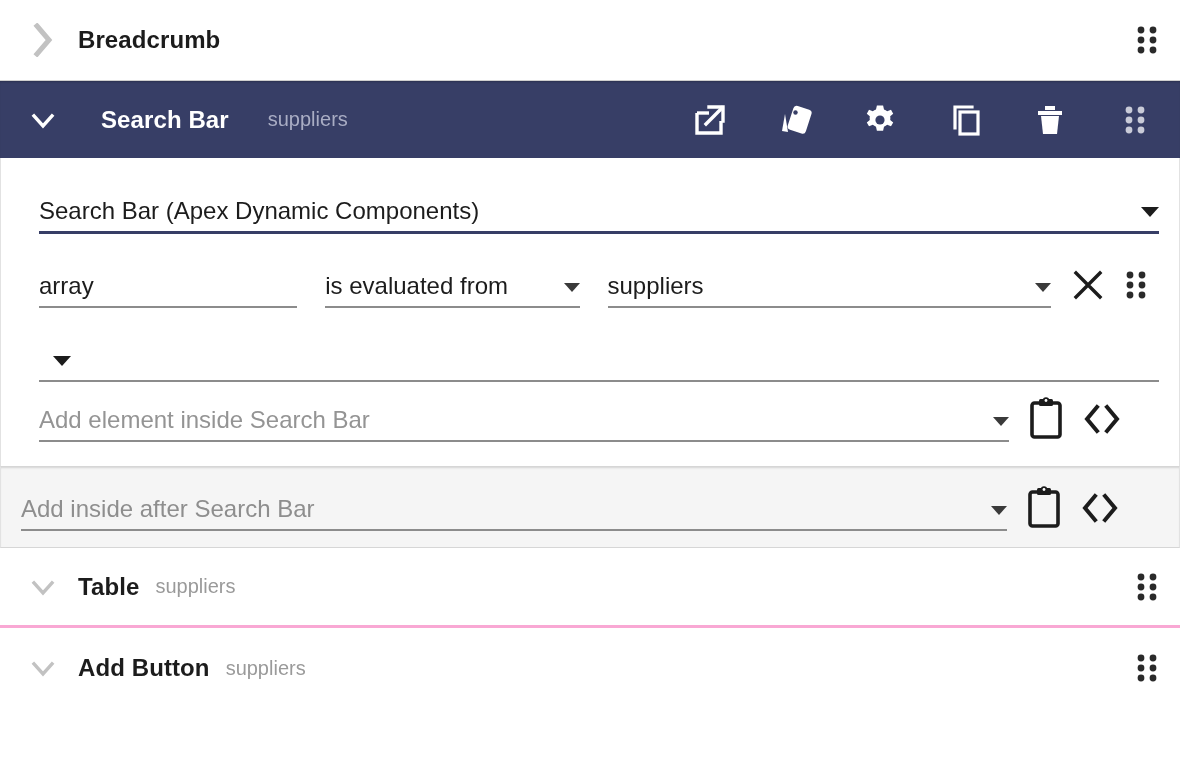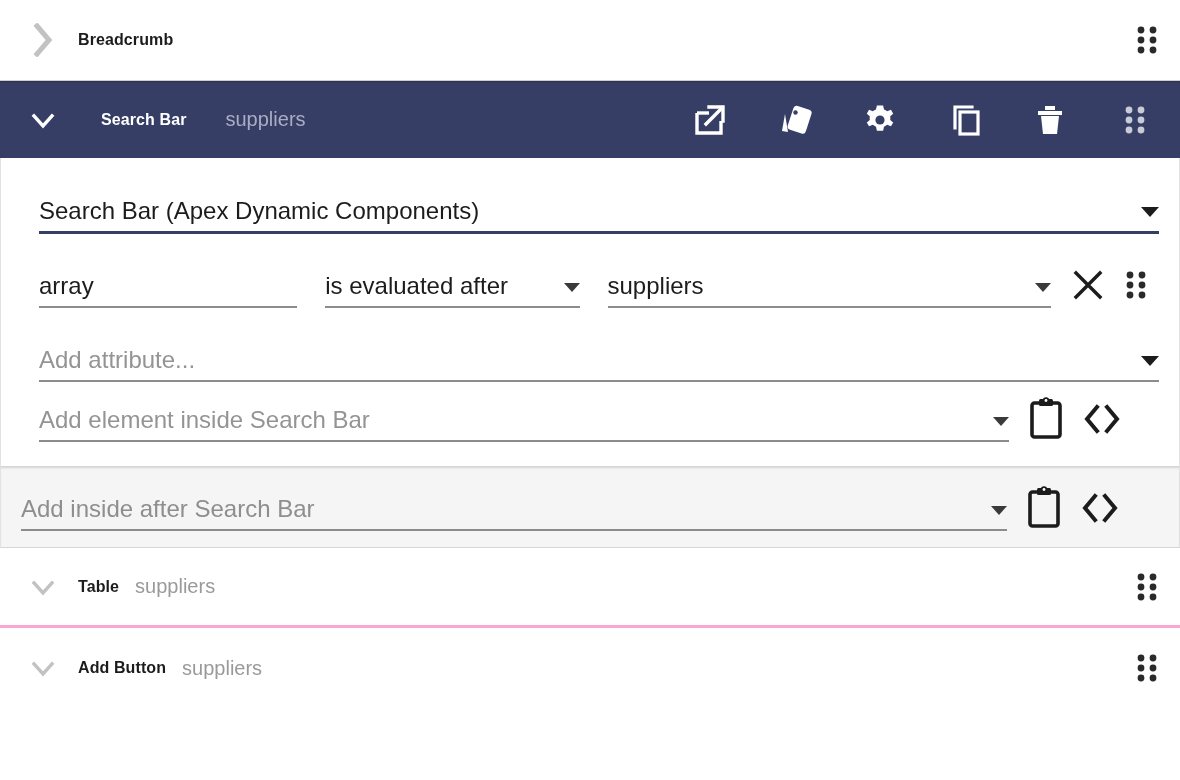--- a/index.html
+++ b/index.html
@@ -43,21 +43,21 @@
     height: 34px;
     flex: 0 0 34px;
     display: flex;
     align-items: center;
     justify-content: center;
     cursor: pointer;
   }
   .chev svg { display: block; }
 
   .comp-title {
-    font-size: 16px;
+    font-size: 24px;
     font-weight: bold;
     color: #1c1c1c;
     margin-left: 18px;
     letter-spacing: 0.1px;
     white-space: nowrap;
   }
   .comp-sub {
     font-size: 20px;
     color: #9a9a9a;
     margin-left: 16px;
@@ -306,21 +306,21 @@
         <span class="caret"></span>
       </div>
     </div>
 
     <div class="field-row row-attr">
       <div class="field f-name">
         <span class="ftext">array</span>
       </div>
 
       <div class="field f-op">
-        <span class="ftext">is evaluated after</span>
+        <span class="ftext">is evaluated from</span>
         <span class="caret sm"></span>
       </div>
 
       <div class="field f-val">
         <span class="ftext">suppliers</span>
         <span class="caret sm"></span>
       </div>
 
       <span class="icon-btn" style="margin-left:14px;">
         <svg width="34" height="34" viewBox="0 0 34 34" aria-hidden="true">
@@ -335,21 +335,20 @@
           <circle cx="5" cy="17" r="3.4" fill="#2a2a2a"></circle>
           <circle cx="17" cy="17" r="3.4" fill="#2a2a2a"></circle>
           <circle cx="5" cy="27" r="3.4" fill="#2a2a2a"></circle>
           <circle cx="17" cy="27" r="3.4" fill="#2a2a2a"></circle>
         </svg>
       </span>
     </div>
 
     <div class="field-row row-addattr">
       <div class="field">
-        <span class="ftext placeholder">Add attribute...</span>
         <span class="caret"></span>
       </div>
     </div>
 
     <div class="field-row row-addinside">
       <div class="field">
         <span class="ftext placeholder">Add element inside Search Bar</span>
         <span class="caret sm"></span>
       </div>
 

